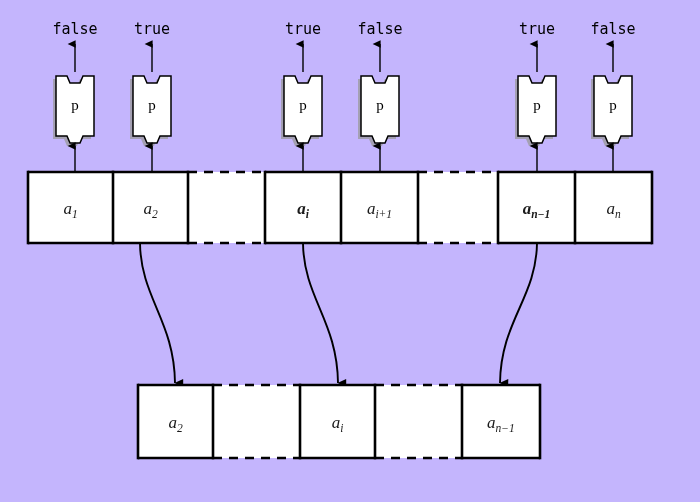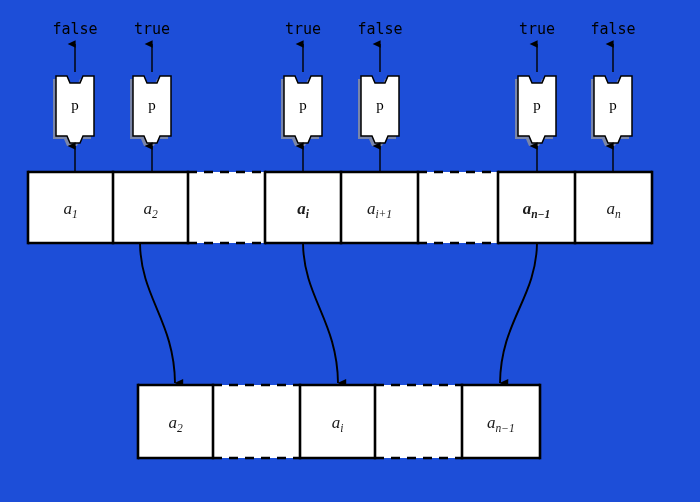--- a/index.html
+++ b/index.html
@@ -7,21 +7,21 @@
     padding: 0;
     background: #ffffff;
   }
   body {
     font-family: "Liberation Serif", serif;
   }
   #canvas {
     position: relative;
     width: 700px;
     height: 502px;
-    background: #1d4ed8;
+    background: #c4b5fd;
     overflow: hidden;
   }
   #diagram-svg {
     position: absolute;
     left: 0;
     top: 0;
     width: 700px;
     height: 502px;
   }
   .bool-label {

